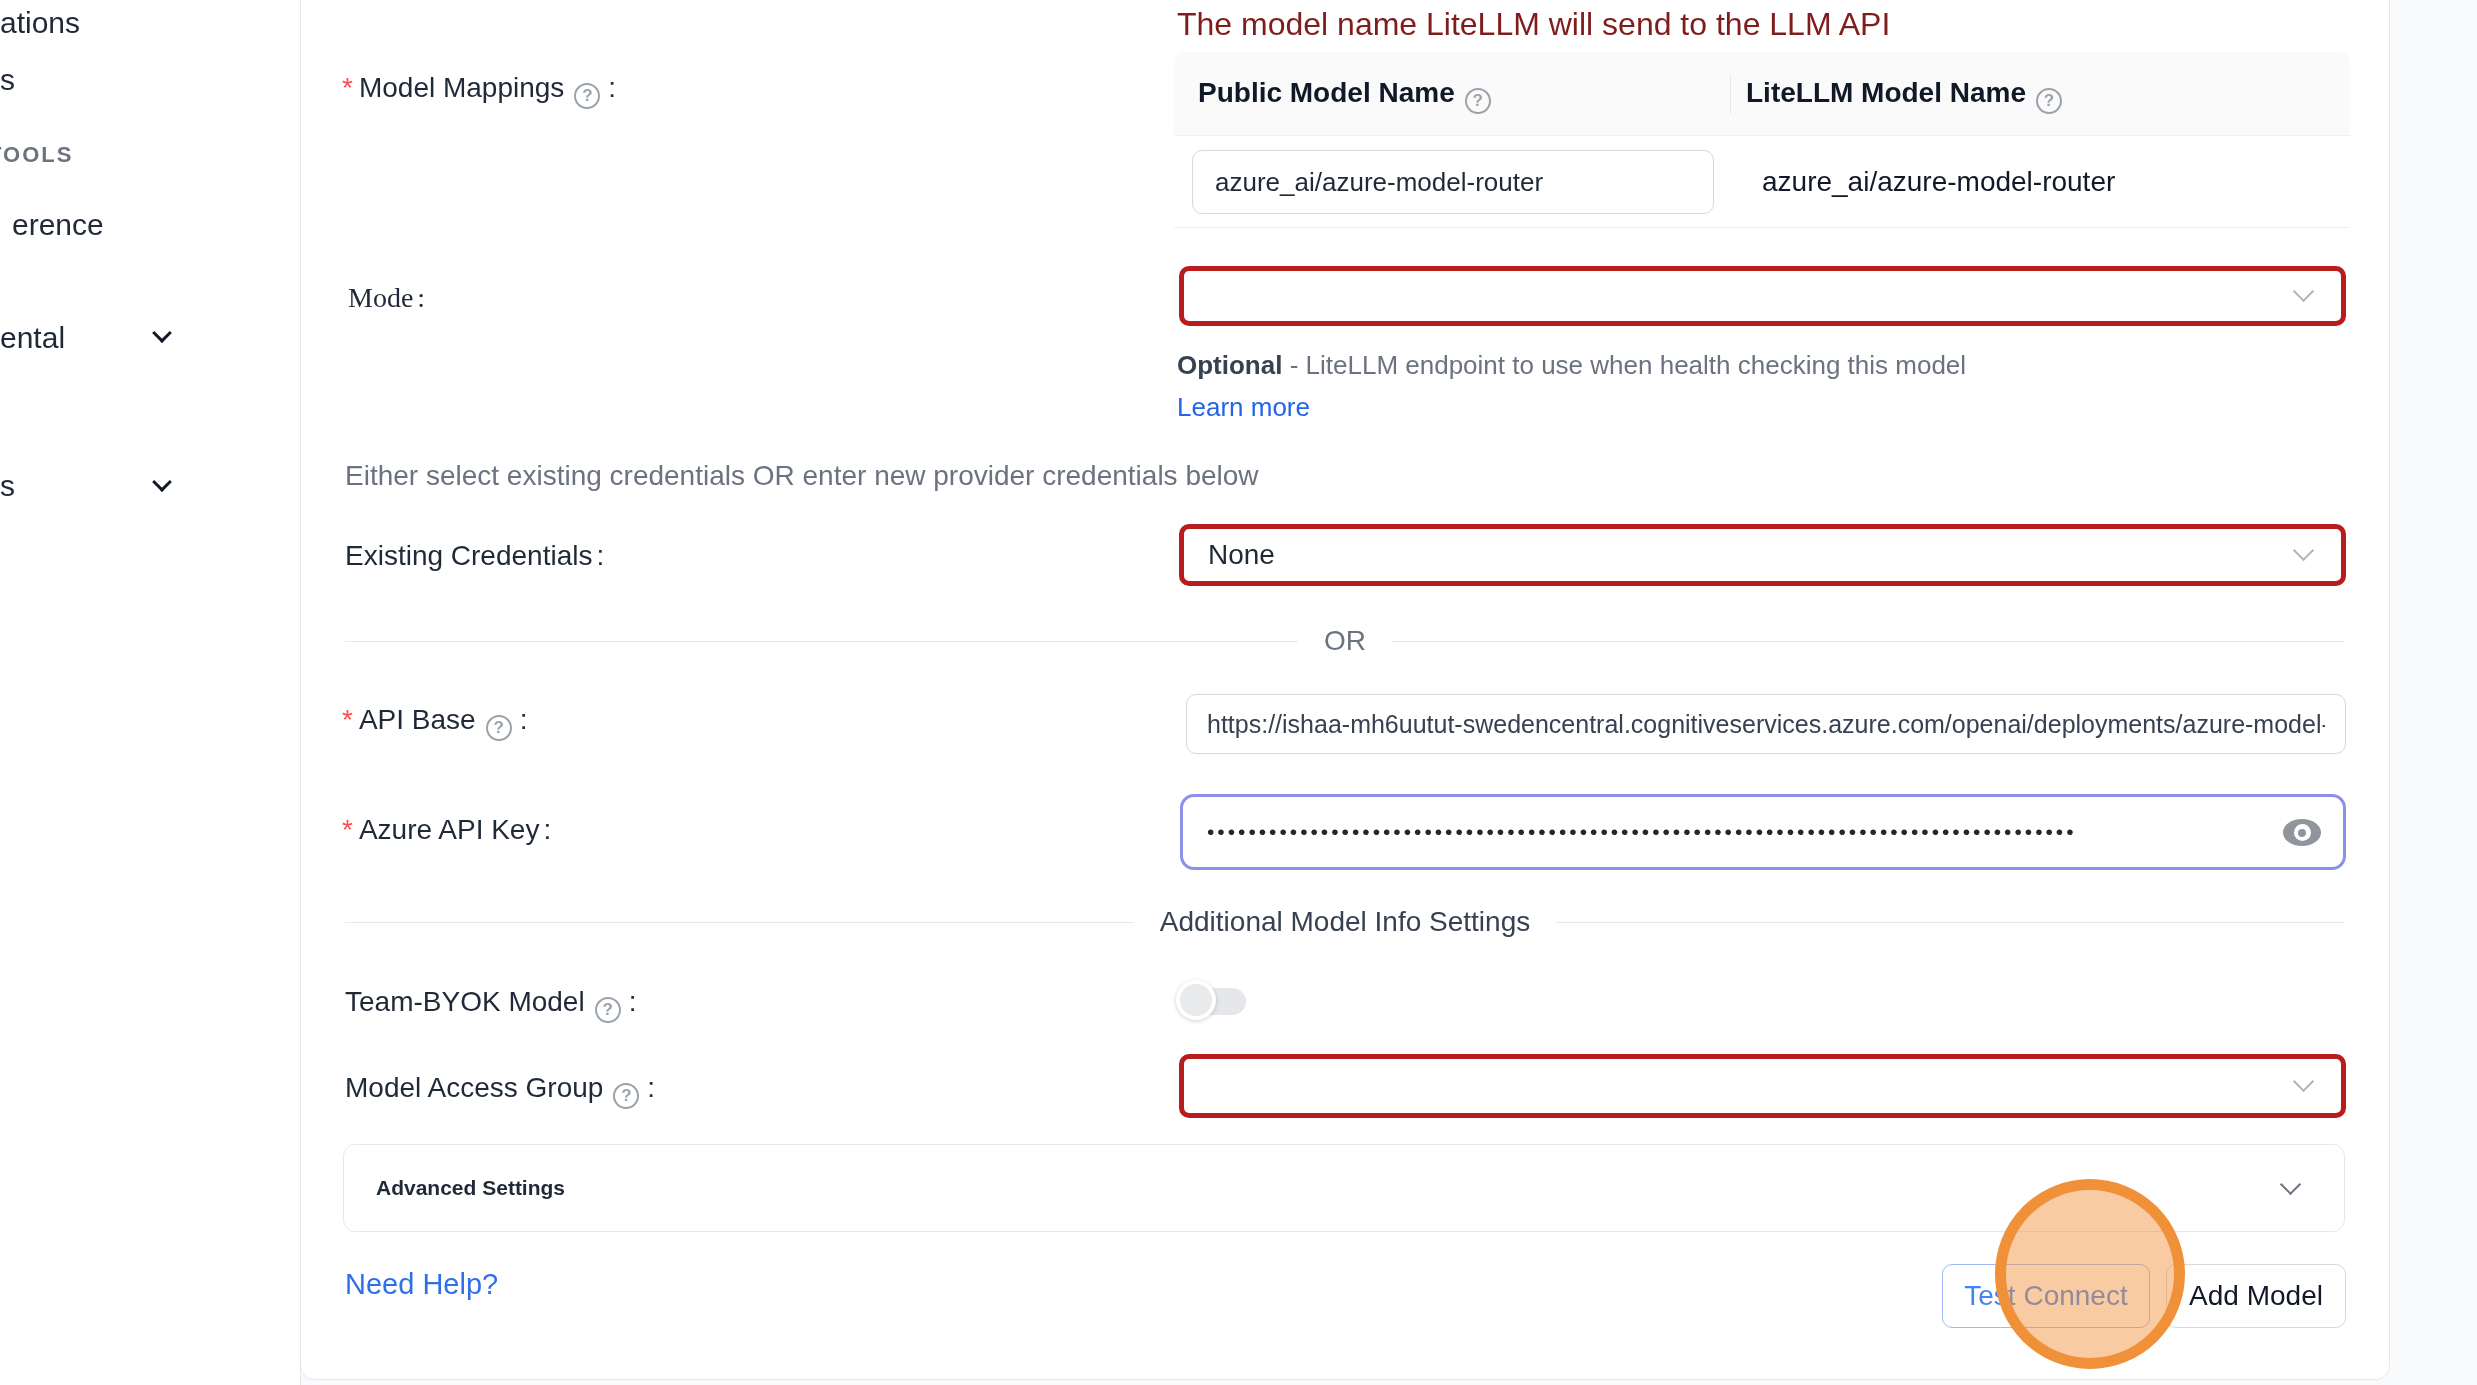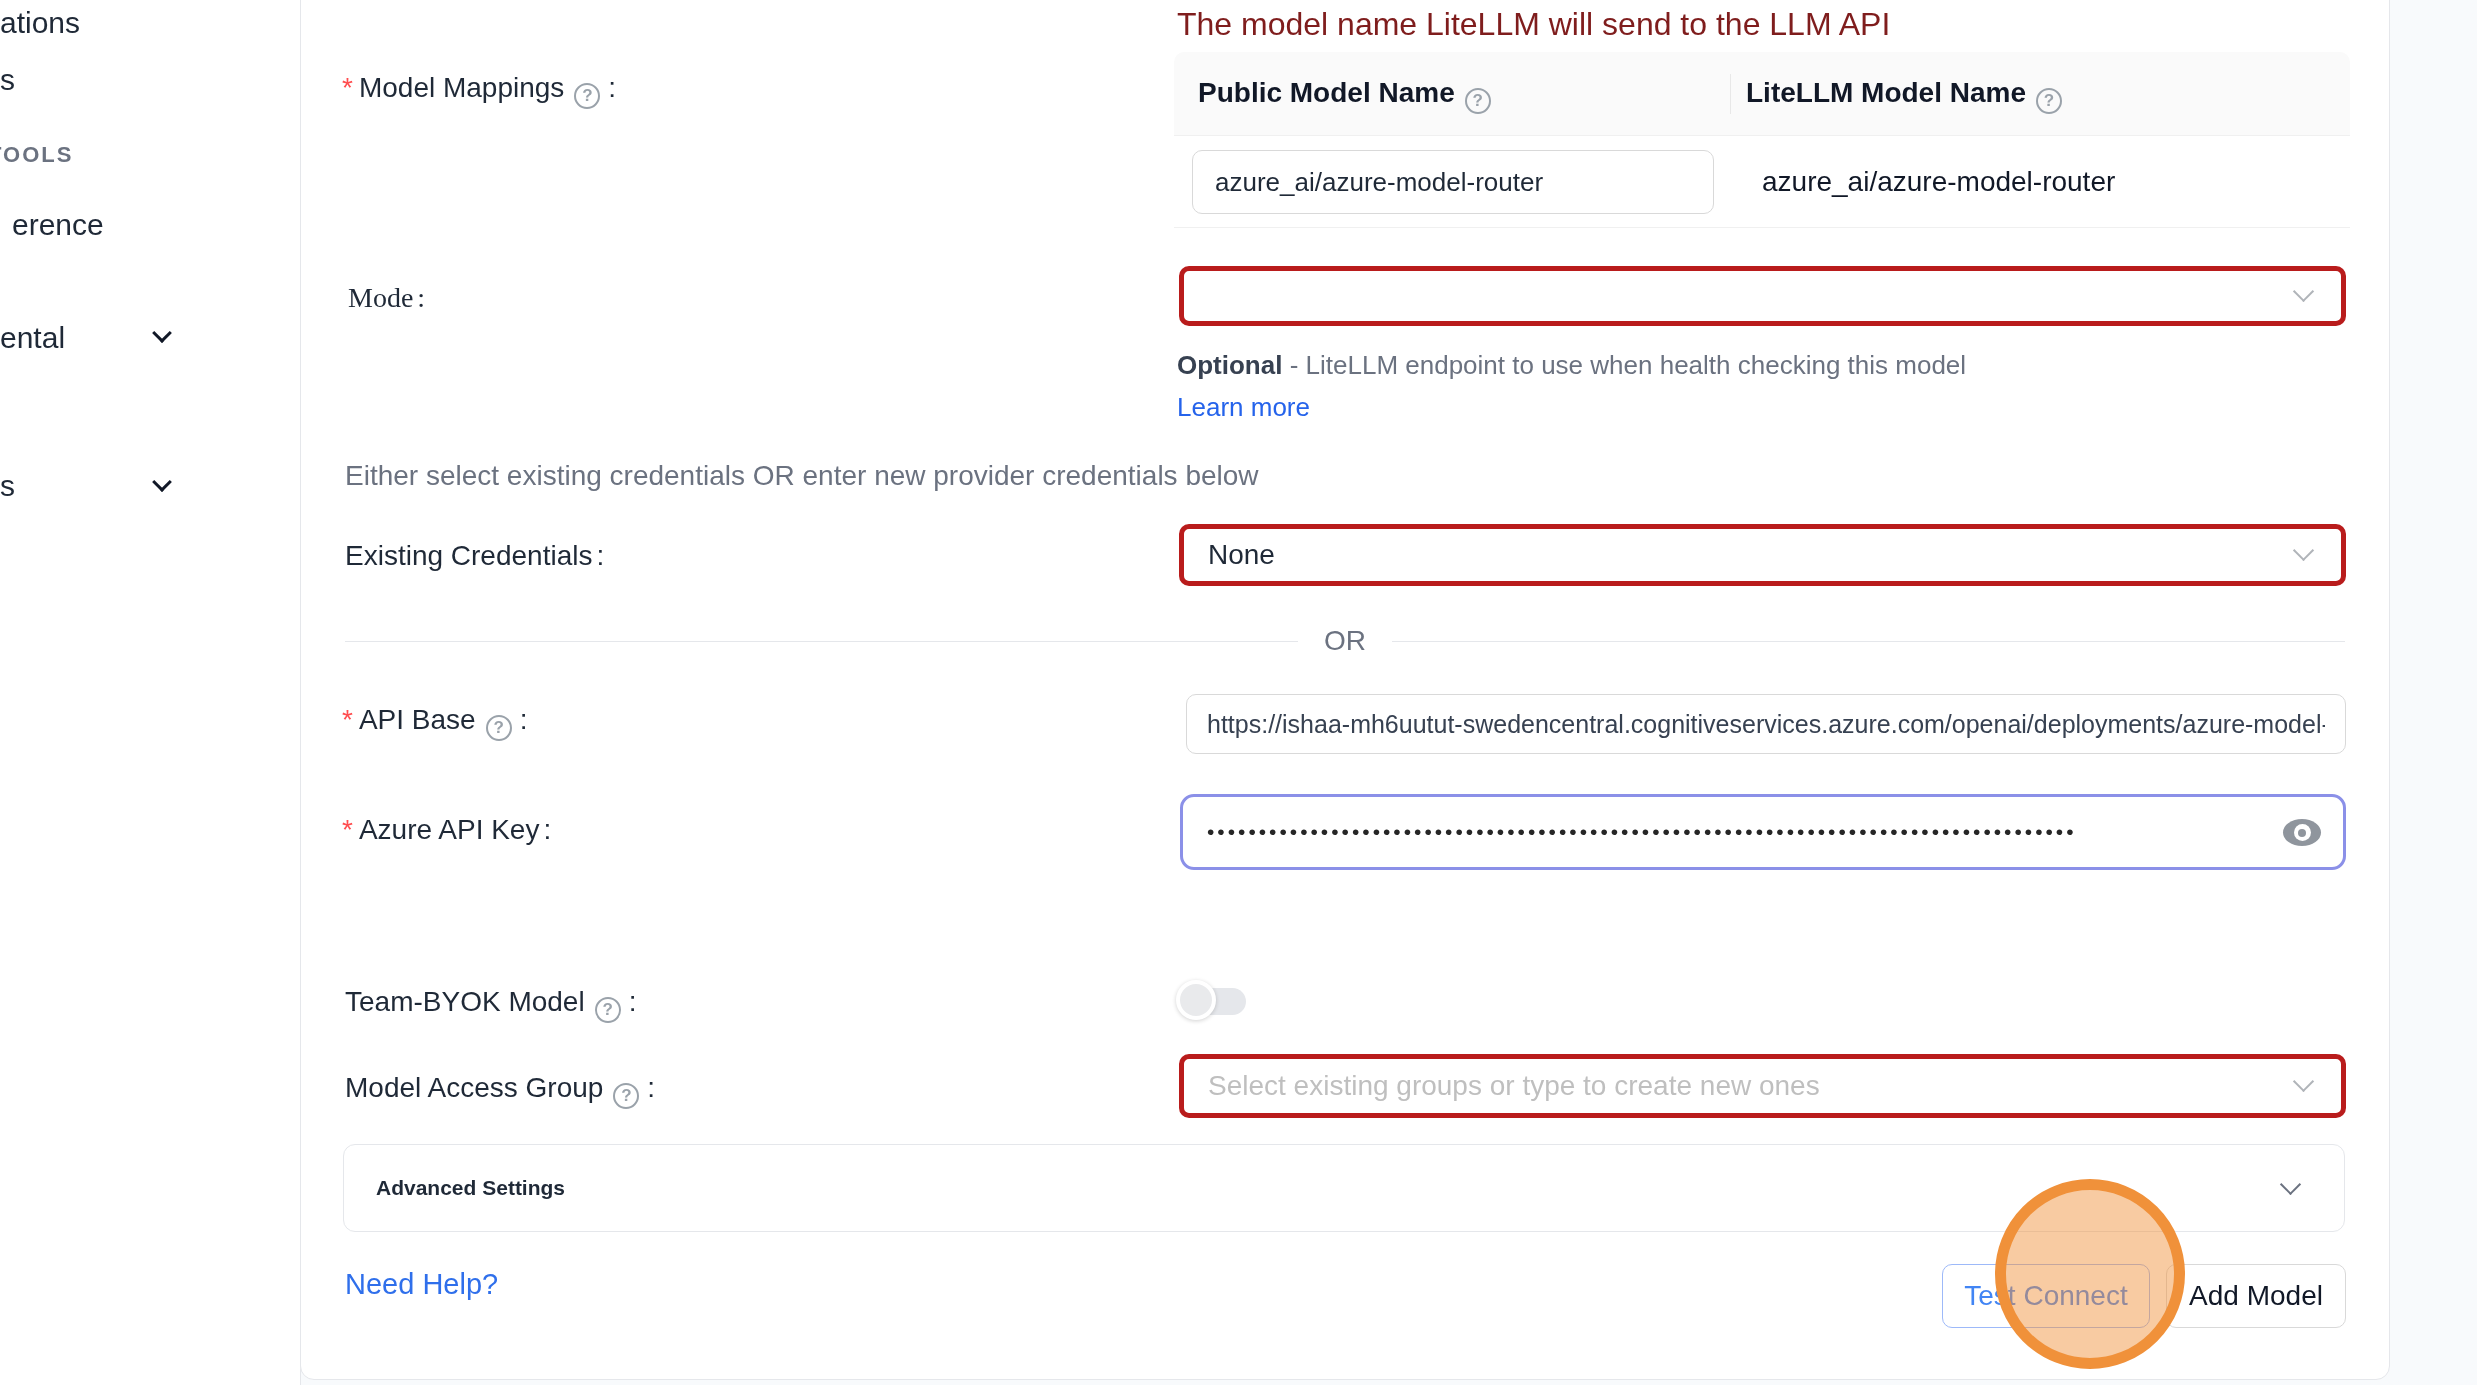--- a/index.html
+++ b/index.html
@@ -148,32 +148,36 @@
   </div>
   <div class="key-input">
     <div class="key-dots">••••••••••••••••••••••••••••••••••••••••••••••••••••••••••••••••••••••••••••••••••••</div>
     <div class="eye">
       <div class="eye-inner">
         <div class="eye-pupil"></div>
       </div>
     </div>
   </div>
 
+  <div class="abs divider-row" style="left:345px; top:894px; width:2000px; height:56px;">
+    <div class="line"></div>
+    <div class="divider-label dark">Additional Model Info Settings</div>
+    <div class="line"></div>
+  </div>
 
   <div class="abs form-label" style="left:345px; top:986px;">
     <span>Team-BYOK Model</span><span class="help-icon"></span><span>:</span>
   </div>
   <div class="toggle-track"></div>
   <div class="toggle-knob"></div>
 
   <div class="abs form-label" style="left:345px; top:1072px;">
     <span>Model Access Group</span><span class="help-icon"></span><span>:</span>
   </div>
   <div class="select-box" style="left:1179px; top:1054px; width:1167px; height:64px;">
-    <span class="sel-placeholder">Select existing groups or type to create new ones</span>
     <span class="sel-chev"></span>
   </div>
 
   <div class="adv-panel">
     <div class="adv-title">Advanced Settings</div>
     <div class="adv-chev"></div>
   </div>
 
   <div class="need-help">Need Help?</div>
   <div class="btn btn-test">

